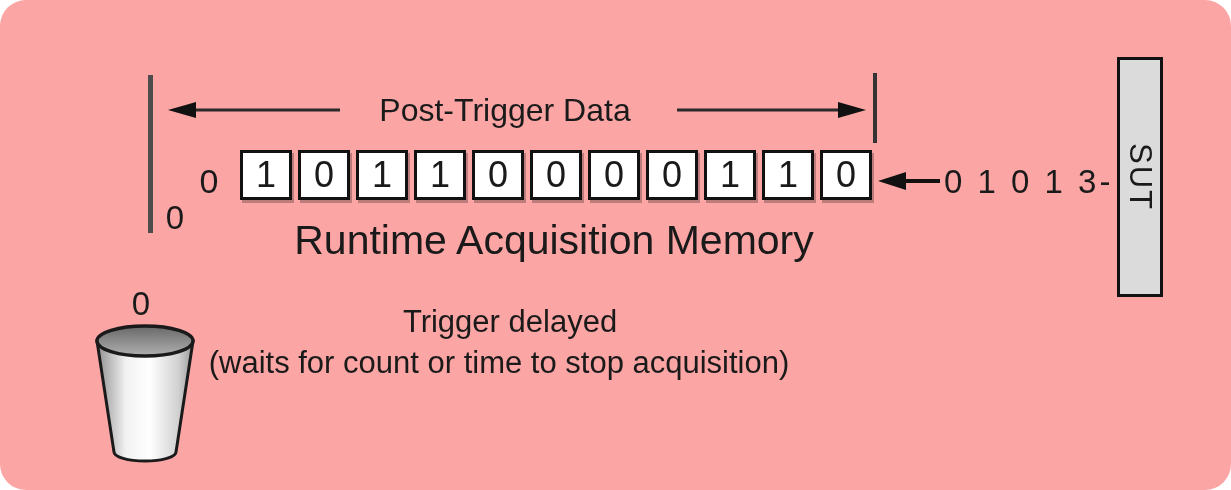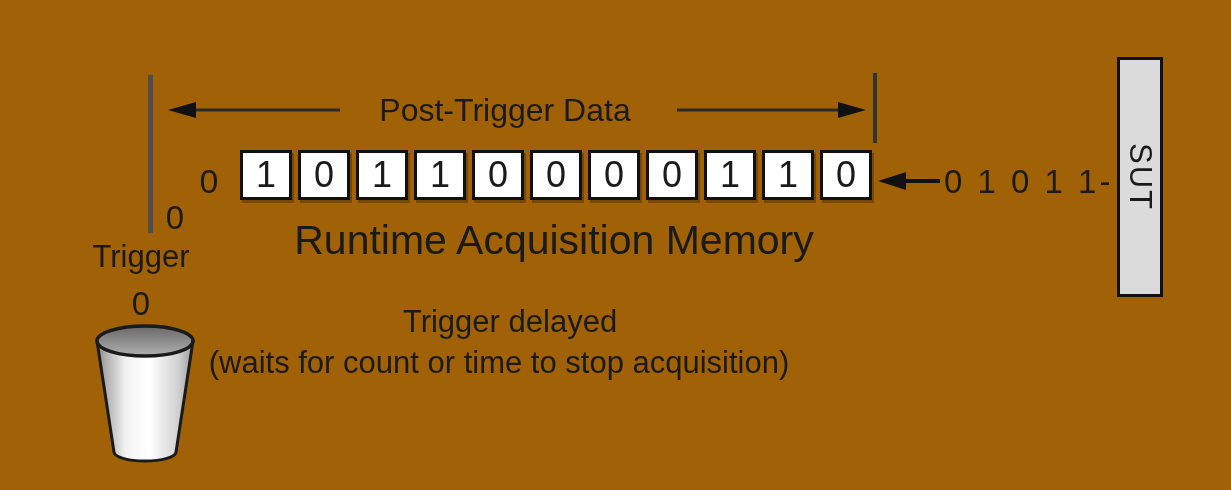--- a/index.html
+++ b/index.html
@@ -1,22 +1,23 @@
 <!DOCTYPE html>
 <html><head>
 <meta charset="utf-8">
 <style>
   html,body{margin:0;padding:0;background:#fff;}
   #stage{
     position:relative;
     width:1231px;height:490px;
-    background:#a16207;
+    background:#fca5a5;
     font-family:"Liberation Sans", sans-serif;
     color:#1a1a1a;
     overflow:hidden;
+    border-radius:26px;
   }
   .abs{position:absolute;}
   .ctr{transform:translateX(-50%);white-space:nowrap;}
   #svg-layer{position:absolute;left:0;top:0;width:1231px;height:490px;}
 
   
   .label-lg{font-size:32px;line-height:1;}
   .label-md{font-size:31px;line-height:1;}
   .bit-text{font-size:33px;line-height:1;}
 
@@ -122,28 +123,27 @@
       <div class="bit-box">0</div>
       <div class="bit-box">0</div>
       <div class="bit-box">0</div>
       <div class="bit-box">1</div>
       <div class="bit-box">1</div>
       <div class="bit-box">0</div>
     </div>
 
   <div class="abs ctr" id="memory-label">Runtime Acquisition Memory</div>
 
-  <div class="abs bit-text" id="incoming-bits">0 1 0 1 1-</div>
+  <div class="abs bit-text" id="incoming-bits">0 1 0 1 3-</div>
 
   <div class="abs" id="sut-box">
     <span id="sut-label">SUT</span>
   </div>
 
   <div class="abs ctr bit-text" id="falling-bit-upper">0</div>
 
-  <div class="abs ctr label-md" id="trigger-label">Trigger</div>
 
   <div class="abs ctr bit-text" id="falling-bit-lower">0</div>
 
   <div class="abs ctr label-md" id="caption-line2">(waits for count or time to stop acquisition)</div>
   <div class="abs ctr label-md" id="caption-line1">Trigger delayed</div>
 
 </div>
 
 </body></html>

